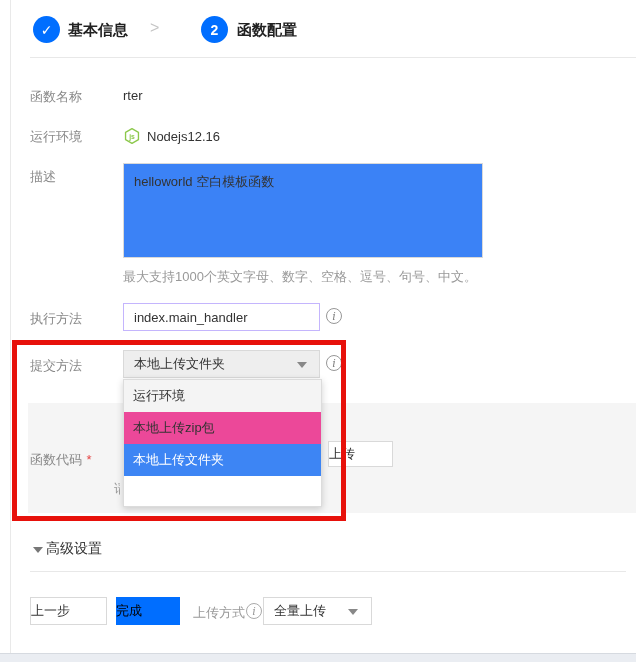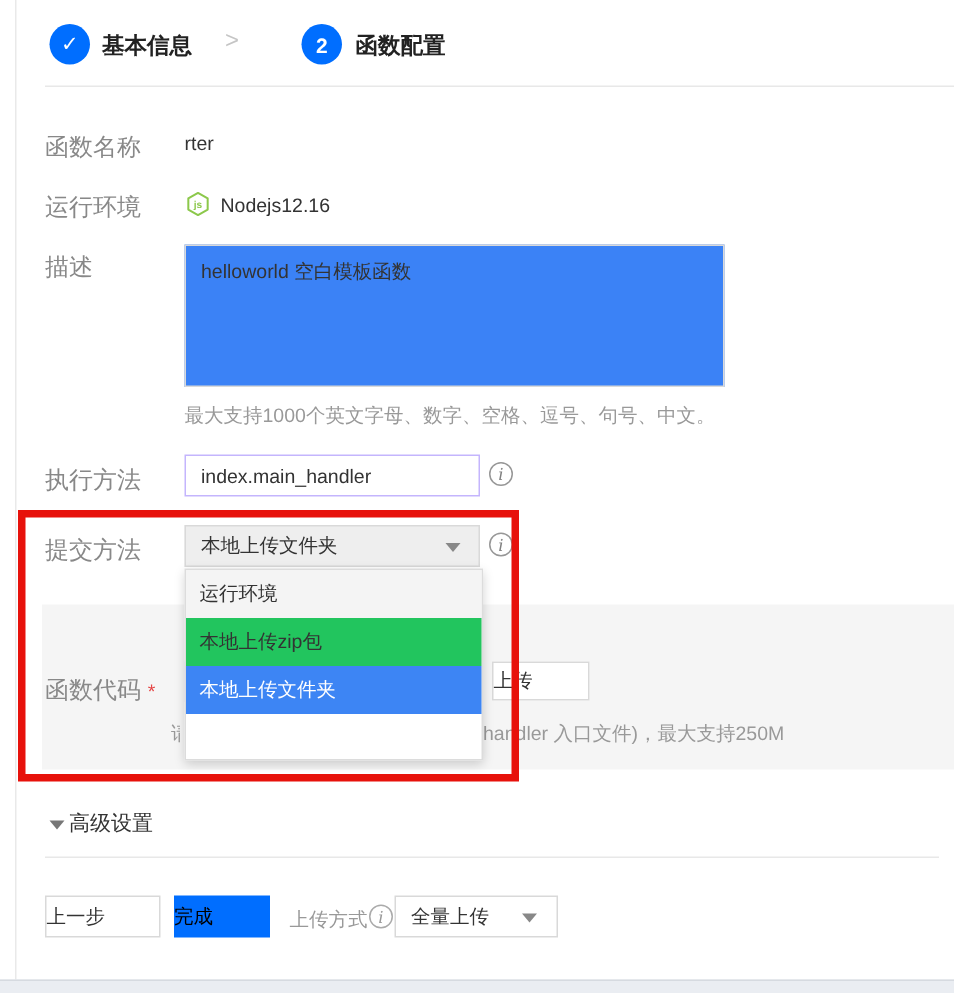--- a/index.html
+++ b/index.html
@@ -1,33 +1,33 @@
 <!DOCTYPE html>
 <html><head>
 <meta charset="utf-8">
 <style>
   * { margin:0; padding:0; box-sizing:border-box; }
   html,body { background:#fff; }
   body { font-family:"Liberation Sans","DejaVu Sans",sans-serif; }
   .stage { position:relative; width:636px; height:662px; background:#fff; overflow:hidden; }
   .abs { position:absolute; }
-  .lbl { color:#888; font-size:16px; }
+  .lbl { color:#888; font-size:13px; }
   .val { color:#333; font-size:13px; }
   .hint { color:#999; font-size:13px; }
   .circle { border-radius:50%; background:#006eff; color:#fff; display:flex; align-items:center; justify-content:center; font-weight:bold; font-size:14px; }
   .step-title { font-size:15px; font-weight:bold; color:#222; }
   .sep { color:#c5c5c5; font-size:16px; }
   .inputbox { background:#fff; border:1px solid #c4b5fd; display:flex; align-items:center; padding-left:10px; font-size:13px; color:#333; }
   .selectbox { border:1px solid #d9d9d9; display:flex; align-items:center; padding-left:10px; font-size:13px; color:#333; }
   .caret { width:0; height:0; border-left:5px solid transparent; border-right:5px solid transparent; border-top:6px solid #888; }
   .info { width:16px; height:16px; border:1px solid #979797; border-radius:50%; color:#808080; font-size:11px; font-family:"DejaVu Serif",serif; font-style:italic; display:flex; align-items:center; justify-content:center; background:#fff; }
   .btn { display:flex; align-items:center; justify-content:flex-start; font-size:13px; cursor:pointer; }
   .btn.plain { background:#fff; border:1px solid #d9d9d9; color:#333; }
   .btn.primary { background:#006eff; color:#000000; border:none; }
-  .opt { height:32px; display:flex; align-items:center; padding-left:9px; font-size:13px; color:#333; background:#22c55e; }
+  .opt { height:32px; display:flex; align-items:center; padding-left:9px; font-size:13px; color:#333; background:#ec4899; }
   .opt.first { background:#f4f4f4; }
   .opt.selected { background:#3d85f4; color:#fff; }
   .divider { background:#e8e8e8; height:1px; }
   .tri-down { width:0; height:0; border-left:5px solid transparent; border-right:5px solid transparent; border-top:6px solid #777; }
 </style>
 </head>
 <body>
 
 <div class="stage">
 
@@ -82,21 +82,20 @@
   <div class="abs" style="left:28px; top:403px; width:608px; height:110px; background:#f5f5f5;"></div>
   <div class="abs" style="left:30px; top:450px;">
     <span class="lbl">函数代码</span>
     <span style="color:#e54545; font-size:13px;">*</span>
   </div>
   <div class="abs inputbox" style="left:123px; top:441px; width:199px; height:27px;"></div>
   <div class="abs btn plain" style="left:328px; top:441px; width:65px; height:26px;">
     <span>上传</span>
   </div>
   <div class="abs hint" style="left:114px; top:480px; width:6px; height:16px; overflow:hidden; white-space:nowrap;">请</div>
-  <div class="abs hint" style="left:322px; top:480px; white-space:nowrap;">handler 入口文件)，最大支持250M</div>
 
   <div class="abs" style="left:123px; top:379px; width:199px; height:128px; background:#fff; border:1px solid #dcdcdc; box-shadow:0 2px 7px rgba(0,0,0,0.18); z-index:5;">
     <div class="opt first">运行环境</div>
     <div class="opt">本地上传zip包</div>
     <div class="opt selected">本地上传文件夹</div>
   </div>
 
   <div class="abs" style="left:12px; top:340px; width:334px; height:181px; border:5px solid #e7110b; z-index:10; pointer-events:none;"></div>
 
   <div class="abs tri-down" style="left:33px; top:547px;"></div>

